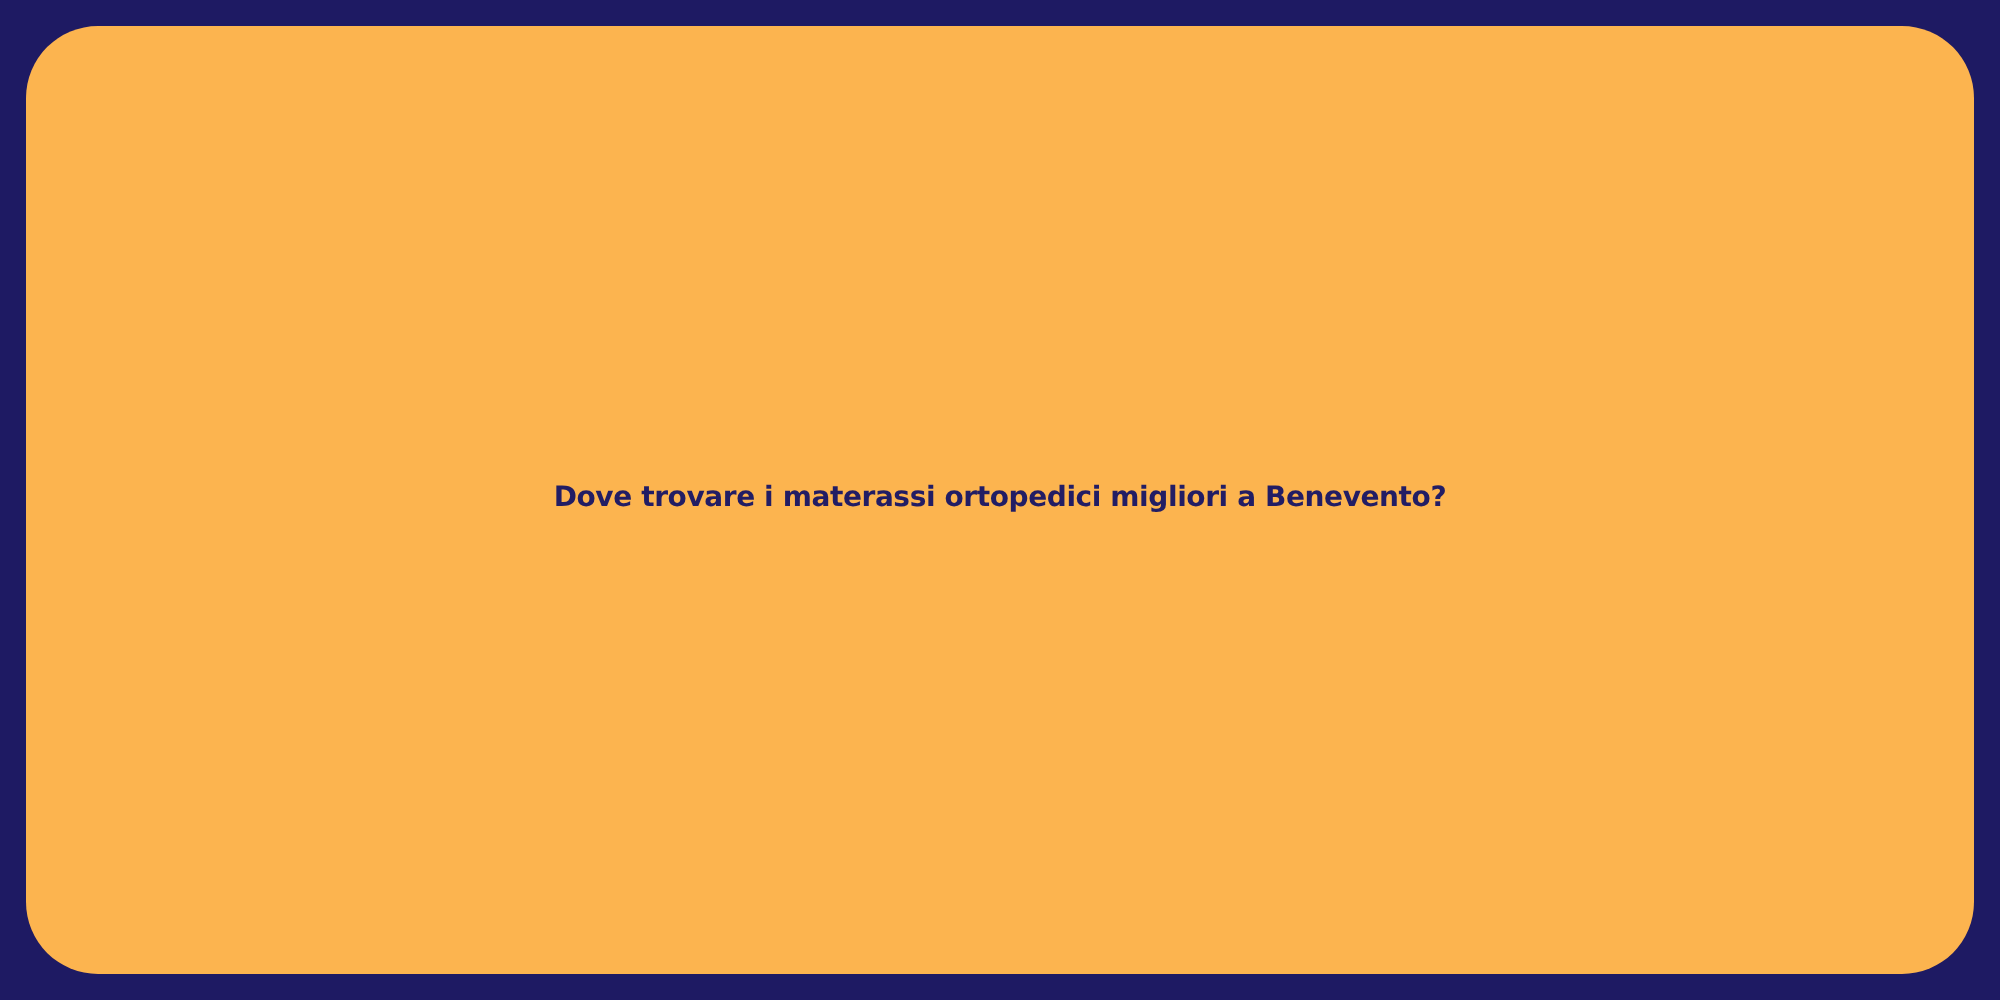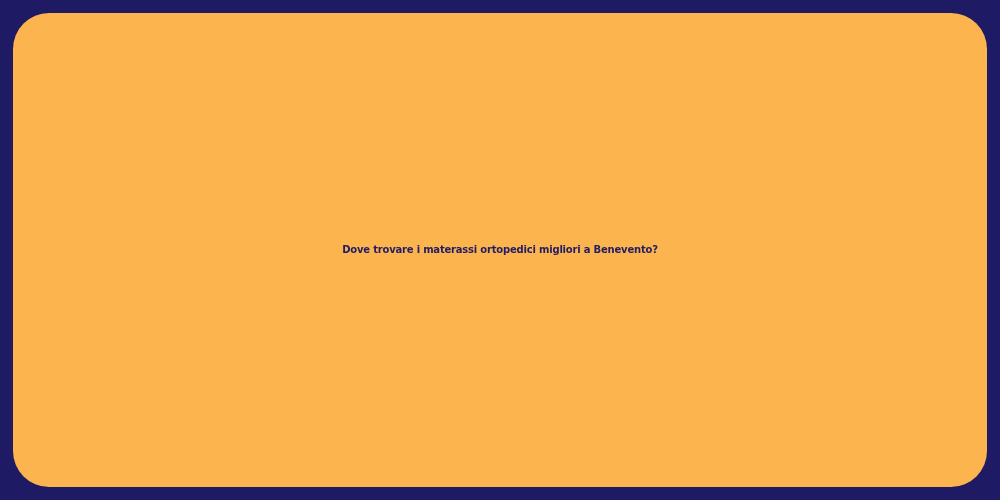--- a/index.html
+++ b/index.html
@@ -53,15 +53,15 @@
     line-height: 1.25;
     letter-spacing: -0.2px;
     white-space: nowrap;
   }
 </style>
 </head>
 <body>
 
 <div id="banner">
   <div id="panel">
-    <h1 id="headline" style="font-size: 10px;">Dove trovare i materassi ortopedici migliori a Benevento?</h1>
+    <h1 id="headline" style="font-size: 14px;">Dove trovare i materassi ortopedici migliori a Benevento?</h1>
   </div>
 </div>
 
 </body></html>

